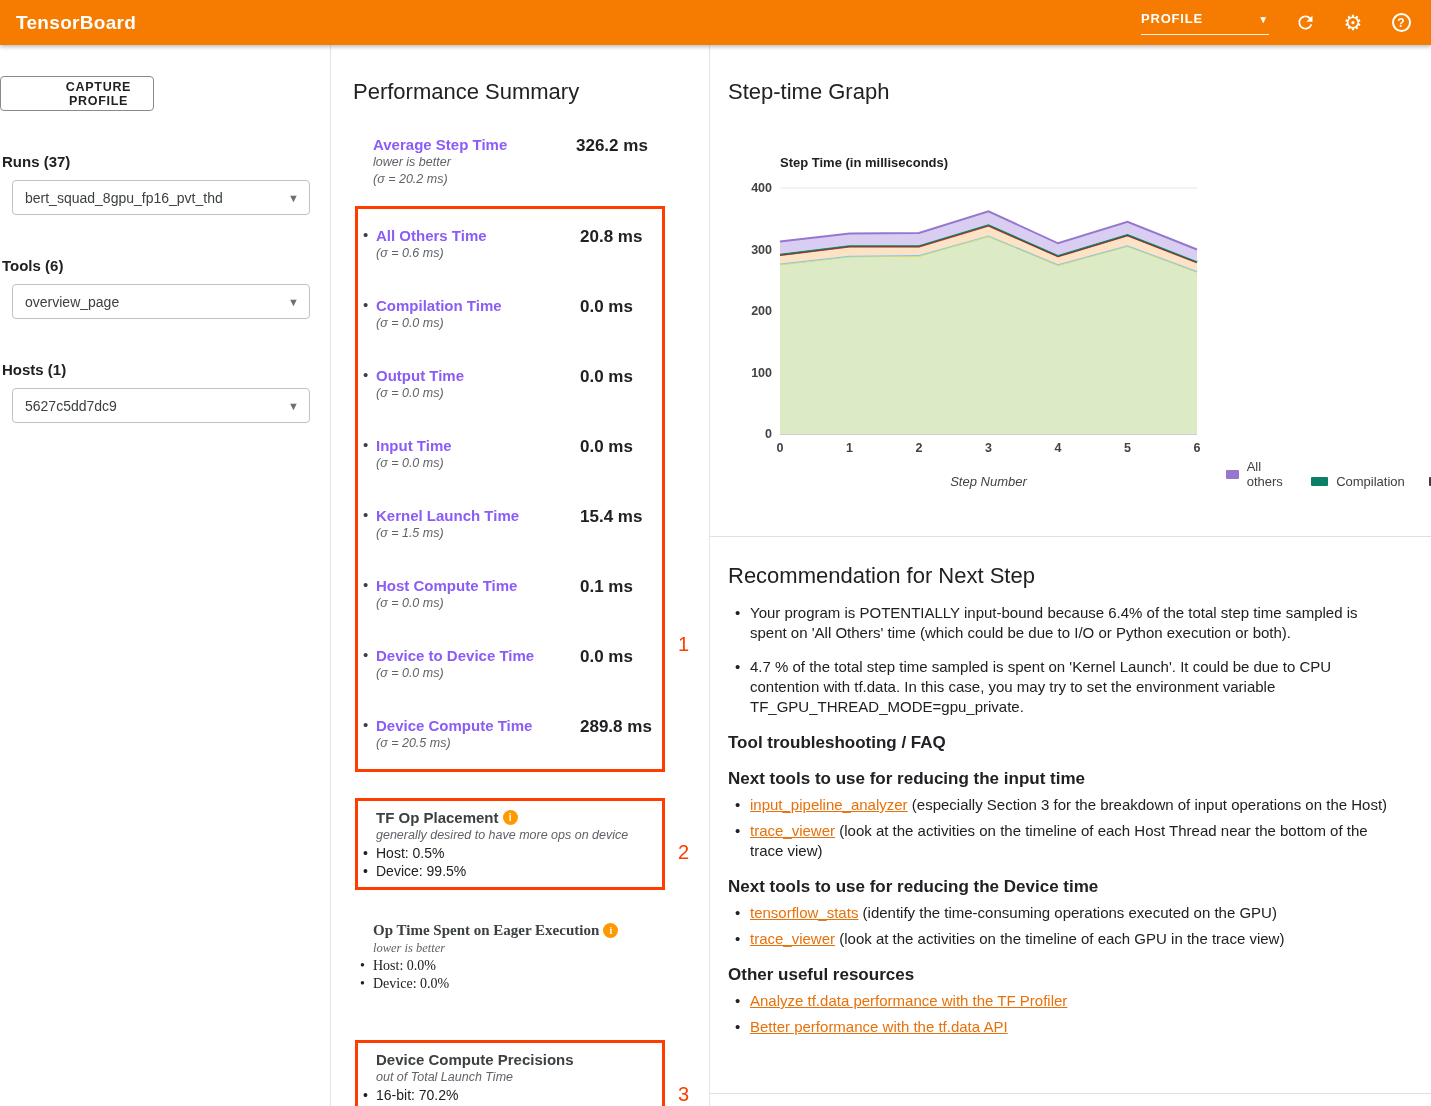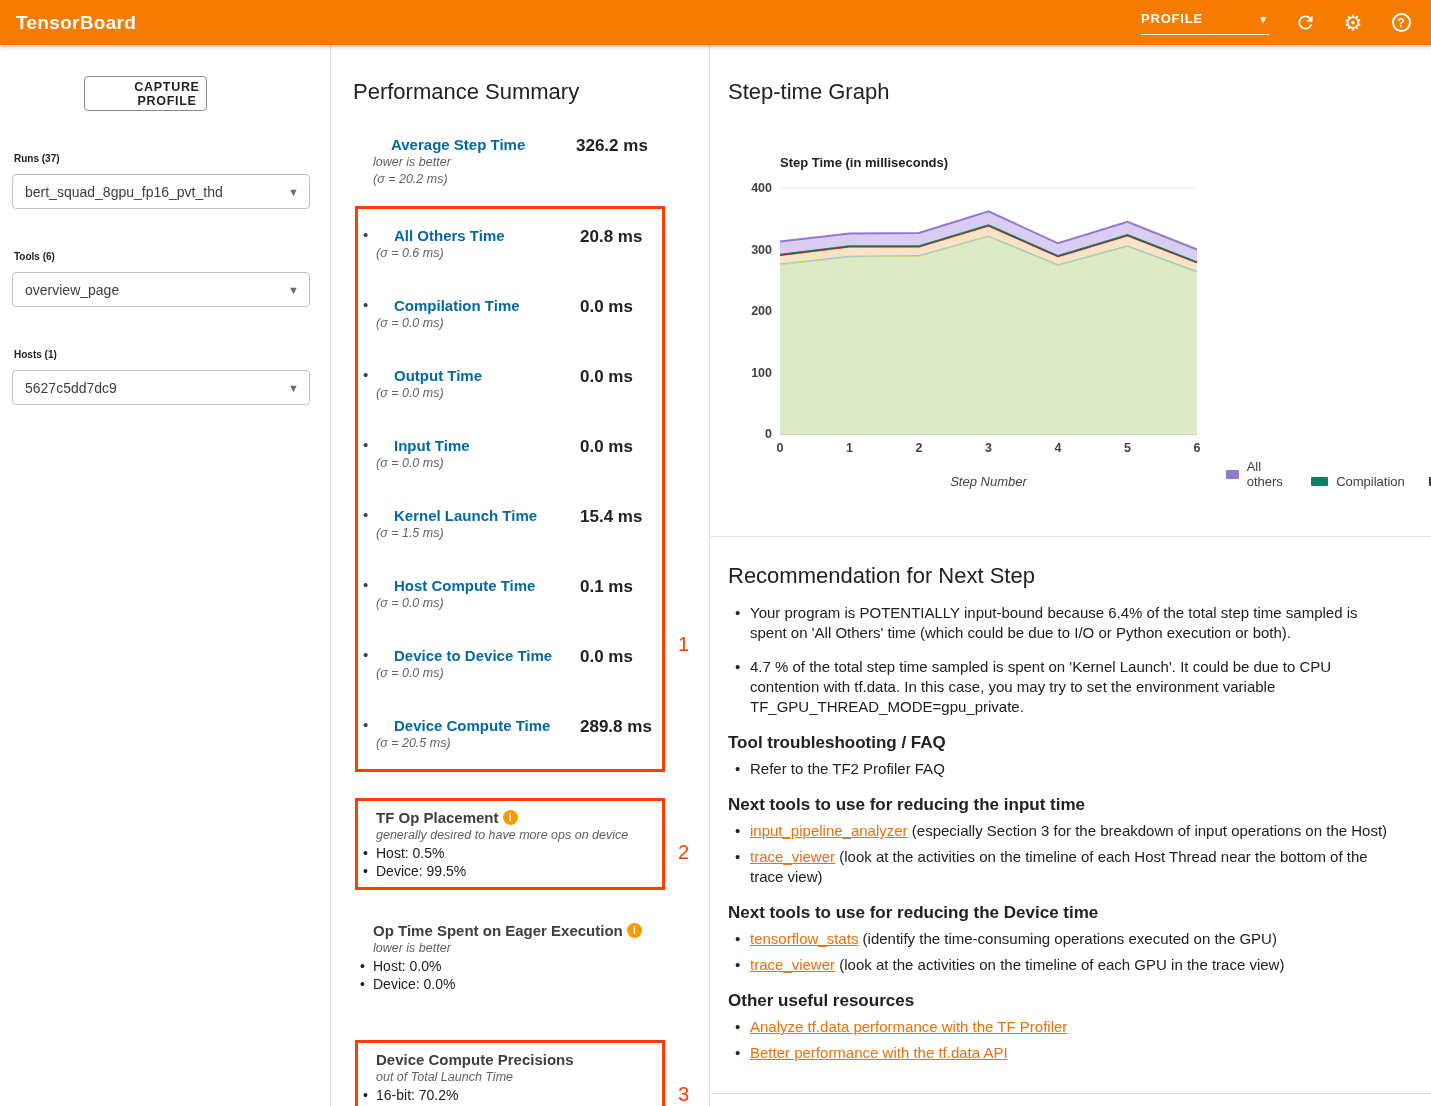--- a/index.html
+++ b/index.html
@@ -19,46 +19,46 @@
   .profile-select{display:flex;align-items:flex-end;justify-content:space-between;width:128px;border-bottom:1px solid rgba(255,255,255,0.9);padding-bottom:8px;font-size:13px;font-weight:600;letter-spacing:0.8px;cursor:pointer;}
   .profile-caret{font-size:10px;line-height:13px;}
   .icon-btn{display:flex;align-items:center;justify-content:center;width:24px;height:24px;cursor:pointer;}
   .gear-glyph{font-size:21px;line-height:21px;}
   .help-circle{width:19px;height:19px;border:2px solid #fff;border-radius:50%;display:flex;align-items:center;justify-content:center;font-size:12px;font-weight:700;}
 
   .content{flex:1;display:flex;min-height:0;}
 
   
   .sidebar{width:331px;flex:0 0 331px;border-right:1px solid #e3e3e3;padding-top:31px;}
-  .capture-btn{display:block;margin-left:84px;width:123px;height:35px;border:1px solid #8a8a8a;border-radius:4px;background:#fff;font-family:inherit;font-size:12.5px;font-weight:600;letter-spacing:0.7px;color:#202124;cursor:pointer;padding-left:43px;}
-  .side-label{margin:42px 0 10px 14px;font-size:10px;font-weight:600;color:#202124;}
+  .capture-btn{display:block;width:154px;height:35px;border:1px solid #8a8a8a;border-radius:4px;background:#fff;font-family:inherit;font-size:12.5px;font-weight:600;letter-spacing:0.7px;color:#202124;cursor:pointer;padding-left:43px;}
+  .side-label{margin:42px 0 10px 2px;font-size:15px;font-weight:600;color:#202124;}
   .dropdown{margin-left:12px;width:298px;height:35px;border:1px solid #c2c2c2;border-radius:4px;display:flex;align-items:center;justify-content:space-between;padding:0 10px 0 12px;font-size:14px;color:#3c4043;cursor:pointer;background:#fff;}
   .dd-caret{color:#6f6f6f;font-size:11px;}
 
   
   .col-middle{width:379px;flex:0 0 379px;border-right:1px solid #e3e3e3;padding:34px 0 0 22px;overflow:hidden;}
   .col-title{font-size:22px;font-weight:400;color:#202124;}
   .avg-row{display:flex;margin:30px 0 0 20px;}
   .avg-left{width:203px;}
-  .sum-title{font-size:15px;font-weight:700;color:#0369a1;line-height:19px;margin-left:18px;}
+  .sum-title{font-size:15px;font-weight:700;color:#8b5cf6;line-height:19px;}
   .sum-sub{font-size:12.5px;font-style:italic;color:#5f6368;line-height:17px;}
   .sum-value{font-size:17px;font-weight:700;color:#202124;padding-top:1px;white-space:nowrap;}
   .red-box{position:relative;width:310px;border:3px solid var(--annotation);margin-top:18px;margin-left:2px;}
   .annot{position:absolute;right:-27px;font-size:20px;font-weight:500;color:var(--annotation);}
   .sum-item{display:flex;padding:17px 0 17px 5px;}
   .sum-item .sum-left{width:217px;padding-left:13px;position:relative;}
   .sum-item .sum-left::before{content:"\2022";position:absolute;left:0;top:0;font-size:15px;color:#3c4043;}
   .mini-section{padding:7px 0 7px 5px;}
   .mini-title-row{display:flex;align-items:center;gap:4px;margin-left:13px;}
   .mini-title{font-size:15px;font-weight:700;color:#3c4043;line-height:19px;}
   .info-icon{width:15px;height:15px;border-radius:50%;background:#f90;color:#fff;font-size:10px;font-weight:700;display:inline-flex;align-items:center;justify-content:center;font-style:normal;}
   .mini-sub{font-size:12.5px;font-style:italic;color:#5f6368;line-height:17px;margin-left:13px;}
   .mini-bullet{position:relative;font-size:14px;color:#202124;line-height:18px;padding-left:13px;}
   .mini-bullet::before{content:"\2022";position:absolute;left:0;top:0;color:#202124;}
-  .eager-section{margin:24px 0 0 2px;width:310px;}
+  .eager-section{margin:24px 0 0 2px;width:310px;font-family:Liberation Serif, serif;}
 
   
   .col-right{flex:1;display:flex;flex-direction:column;min-width:0;}
   .chart-section{height:491px;flex:0 0 491px;padding:34px 0 0 18px;}
   .chart-wrap{margin-top:50px;margin-left:4px;}
   .chart-title{margin-left:48px;font-size:13px;font-weight:700;color:#202124;}
   .chart-flex{display:flex;margin-top:6px;}
   .tick{font-size:12.5px;font-weight:700;fill:#424242;}
   .axis-title{margin-left:48px;width:417px;text-align:center;font-size:13px;font-style:italic;color:#424242;margin-top:12px;}
   .legend{margin:10px 0 0 14px;display:flex;flex-direction:row;gap:24px;align-items:flex-end;}
@@ -323,21 +323,20 @@
         </div>
       </div>
 
       <div class="rec-section">
         <div class="rec-title">Recommendation for Next Step</div>
 
         <div class="rec-bullet">Your program is POTENTIALLY input-bound because 6.4% of the total step time sampled is spent on 'All Others' time (which could be due to I/O or Python execution or both).</div>
         <div class="rec-bullet">4.7 % of the total step time sampled is spent on 'Kernel Launch'. It could be due to CPU contention with tf.data. In this case, you may try to set the environment variable TF_GPU_THREAD_MODE=gpu_private.</div>
 
         <div class="rec-subhead">Tool troubleshooting / FAQ</div>
-        <div class="rec-bullet tight">Refer to the TF2 Profiler FAQ</div>
 
         <div class="rec-subhead">Next tools to use for reducing the input time</div>
         <div class="rec-bullet tight">
           <a class="link">input_pipeline_analyzer</a><span> (especially Section 3 for the breakdown of input operations on the Host)</span>
         </div>
         <div class="rec-bullet tight">
           <a class="link">trace_viewer</a><span> (look at the activities on the timeline of each Host Thread near the bottom of the trace view)</span>
         </div>
 
         <div class="rec-subhead">Next tools to use for reducing the Device time</div>

